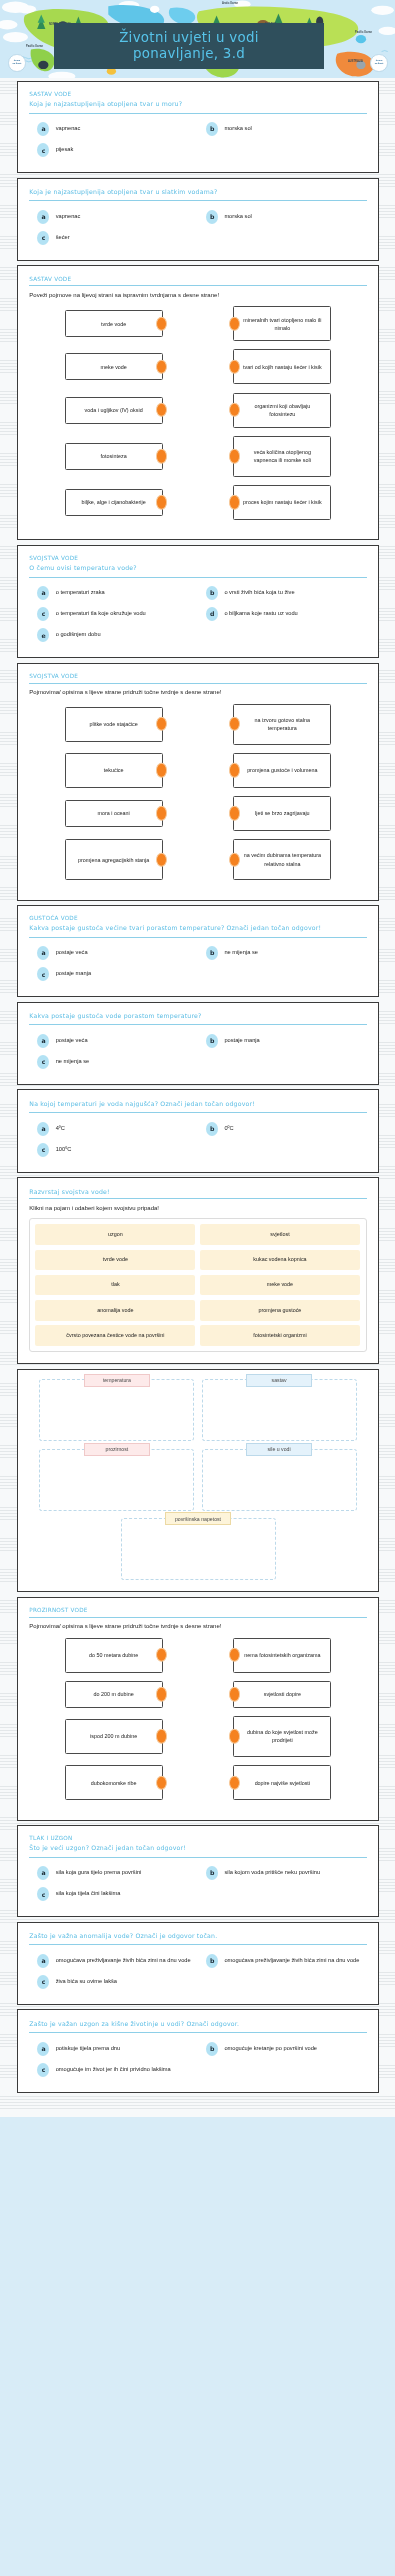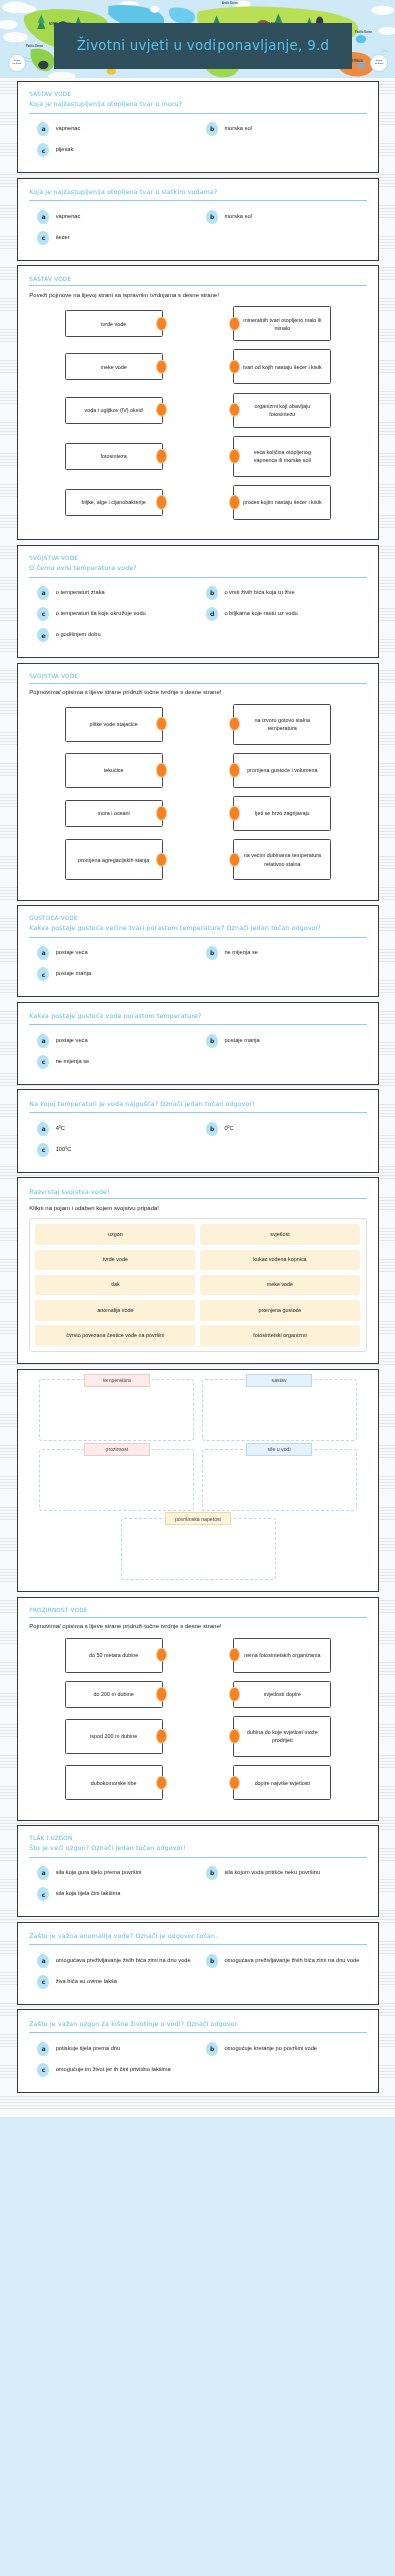--- a/index.html
+++ b/index.html
@@ -15,23 +15,23 @@
     position: relative;
     width: 396px;
     height: 78px;
     background: #cfe9f7;
     overflow: hidden;
   }
   .hero-map { position:absolute; inset:0; }
   .hero-title-box {
     position:absolute;
     left: 54px; top: 23px;
-    width: 298px; height: 46px;
+    width: 270px; height: 46px;
     background:#2f4f5c;
-    display:flex; flex-direction:row;
+    display:flex; flex-direction:column;
     align-items:center; justify-content:center;
     gap:1px;
   }
   .hero-title-box div {
     color:#57c4ea;
     font-size: 13.4px;
     line-height: 1.05;
     font-family:"DejaVu Sans", sans-serif;
     letter-spacing: 0.3px;
   }
@@ -228,21 +228,21 @@
     <div class="hero-label" style="left:265px; top:24px;">EURASIA</div>
     <div class="hero-label" style="left:355px; top:32px;">Pacific Ocean</div>
     <div class="hero-label" style="left:26px; top:46px;">Pacific Ocean</div>
     <div class="hero-label" style="left:348px; top:61px;">AUSTRALIA</div>
 
     <div class="logo-badge" style="left:8.2px; top:54px;">Škola<br>za život</div>
     <div class="logo-badge" style="right:8.2px; top:54px;">Škola<br>za život</div>
 
     <div class="hero-title-box">
       <div class="hand">Životni uvjeti u vodi</div>
-      <div class="hand">ponavljanje, 9.d</div>
+      <div class="hand">ponavljanje, 3.d</div>
     </div>
   </div>
 
   <div class="lined">
 
     <div class="slide first">
       <div class="hand cat">SASTAV VODE</div>
       <div class="hand qhand">Koja je najzastupljenija otopljena tvar u moru?</div>
       <div class="rule"></div>
       <div class="mc">

